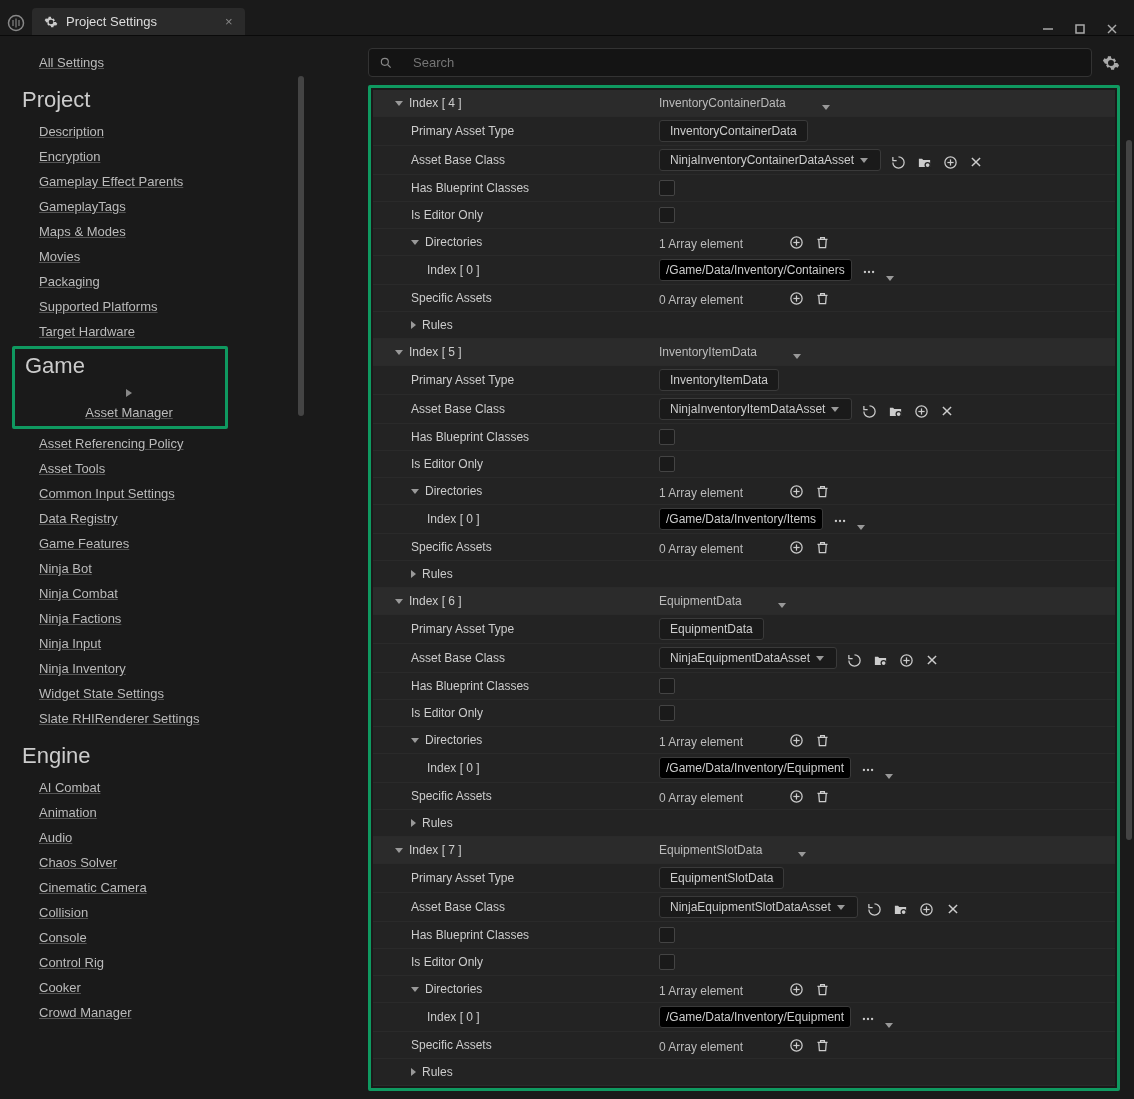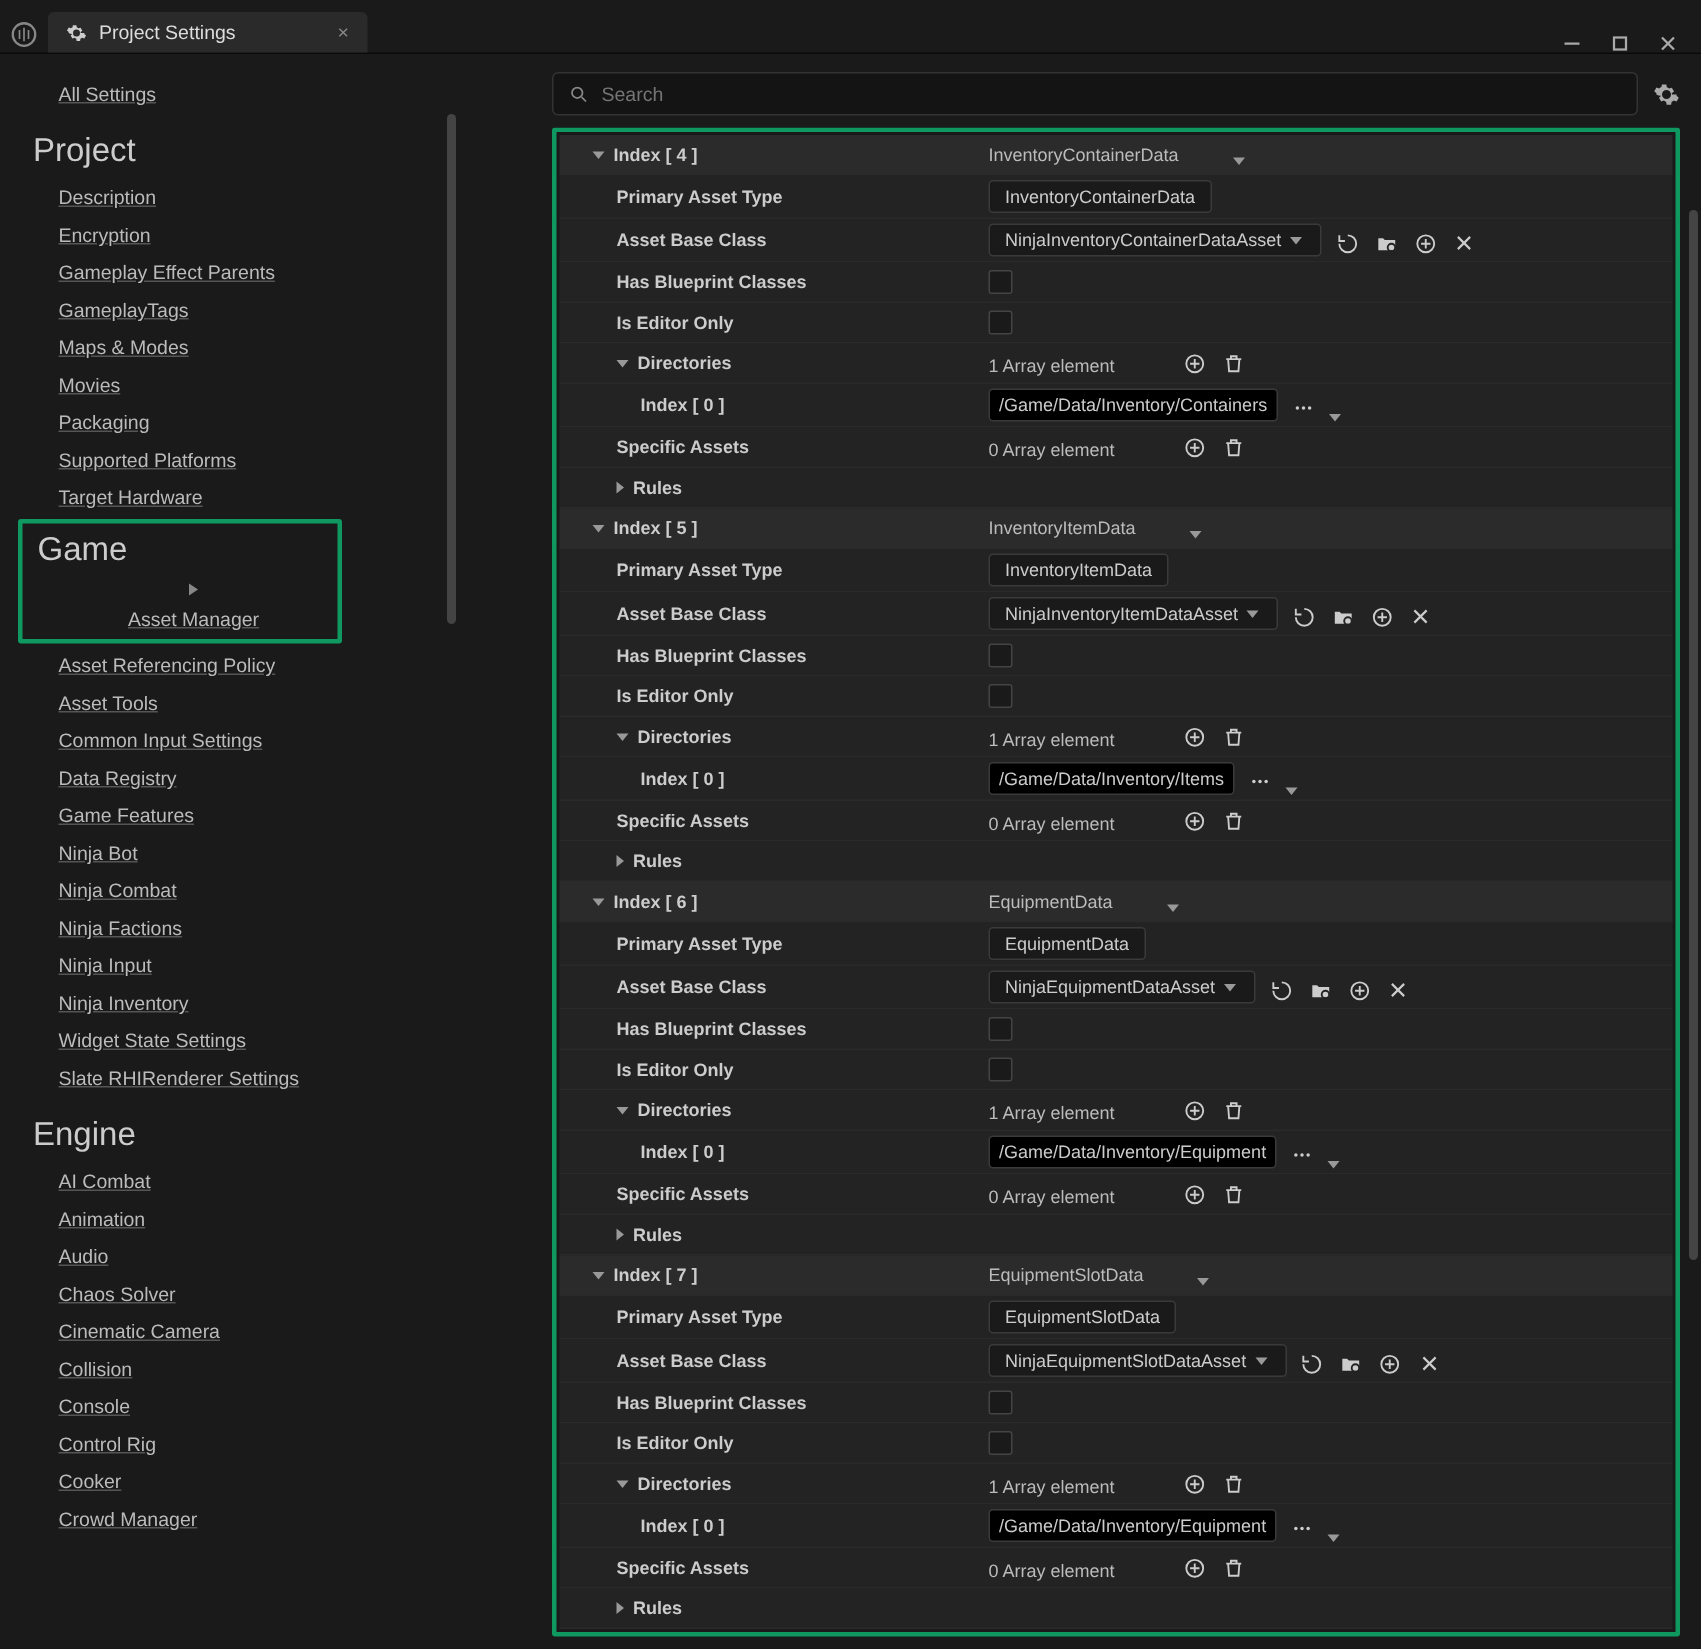--- a/index.html
+++ b/index.html
@@ -127,21 +127,21 @@
       gap: 10px;
     }
     .search-box {
       flex: 1;
       background: #141414;
       border: 1px solid #333;
       border-radius: 4px;
       padding: 6px 10px;
       display: flex;
       align-items: flex-end;
-      gap: 8px;
+      gap: 20px;
       color: #666;
     }
     .search-box input {
       background: transparent;
       border: none;
       outline: none;
       color: #ccc;
       flex: 1;
       font-size: 13px;
     }
@@ -169,21 +169,20 @@
     }
     .row.header { background: #2b2b2b; }
     .row.subrow { background: #232323; }
     .label-cell {
       width: 282px;
       display: flex;
       align-items: center;
       padding-left: 4px;
       font-size: 12px;
       color: #ccc;
-      font-weight: bold;
     }
     .value-cell {
       flex: 1;
       display: flex;
       align-items: flex-end;
       gap: 8px;
       padding: 3px 4px;
       font-size: 12px;
     }
     .caret-down {

